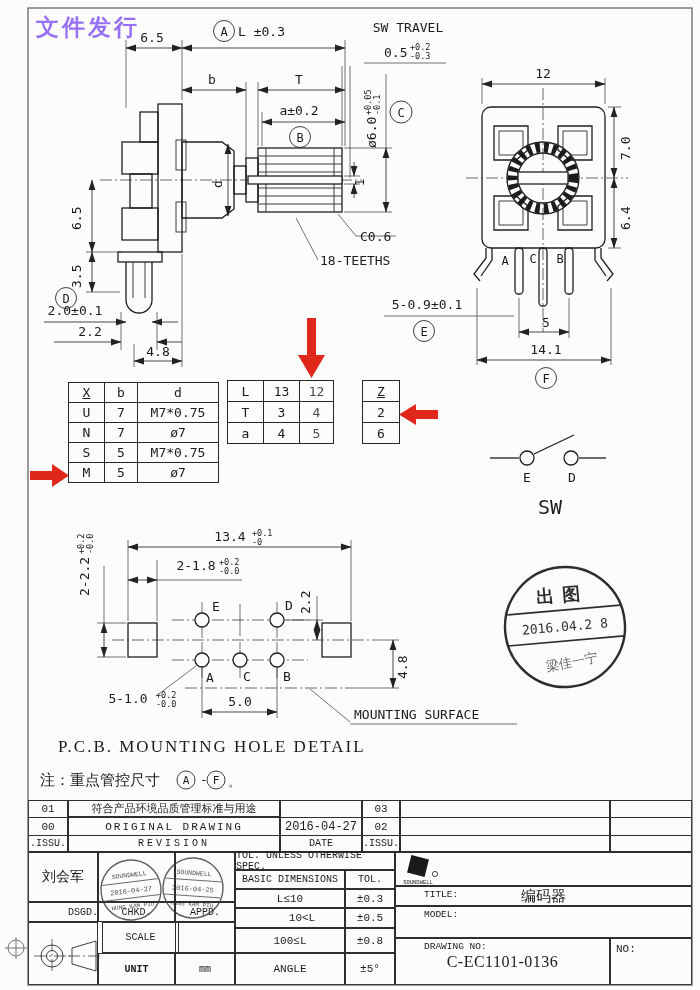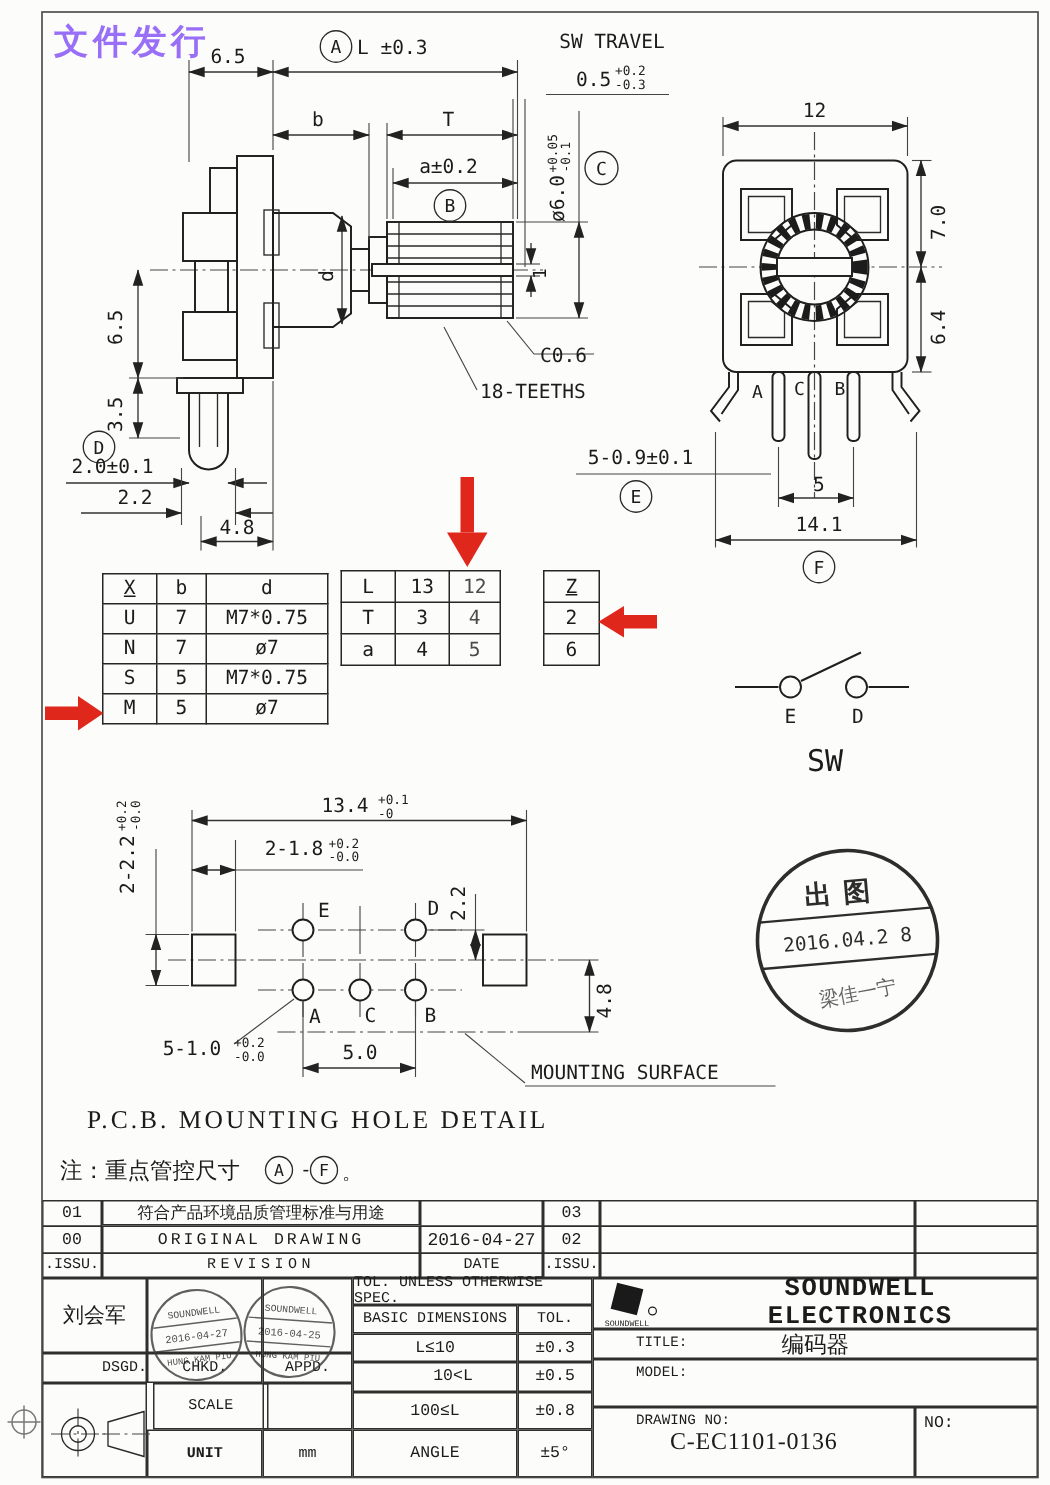--- a/index.html
+++ b/index.html
@@ -158,21 +158,20 @@
     <div>
       <div class="cell" style="left:395px;top:852px;width:297px;height:34px;justify-content:flex-start;">
         <svg width="54" height="32" style="margin-left:6px;">
           <g transform="translate(16,13)">
             <rect x="-9" y="-9" width="18" height="18" transform="rotate(14)" fill="#1a1a1a"></rect>
             <text x="0" y="4.5" fill="#ffffff" font-size="13" font-weight="bold" text-anchor="middle">S</text>
           </g>
           <circle cx="33" cy="21" r="2.6" fill="none" stroke="#1a1a1a" stroke-width="0.8"></circle>
           <text x="16" y="31" font-size="5.5" text-anchor="middle" font-family="Liberation Mono, monospace">SOUNDWELL</text>
         </svg>
-        <span class="company" style="flex:1;text-align:center;">SOUNDWELL ELECTRONICS</span>
       </div>
       <div class="cell" style="left:395px;top:886px;width:297px;height:20px;">
         <span class="lbl">TITLE:</span>
         <span class="cjk" style="font-size:15px;">编码器</span>
       </div>
       <div class="cell" style="left:395px;top:906px;width:297px;height:32px;">
         <span class="lbl">MODEL:</span>
       </div>
       <div class="cell" style="left:395px;top:938px;width:215px;height:47px;">
         <span class="lbl">DRAWING NO:</span>

